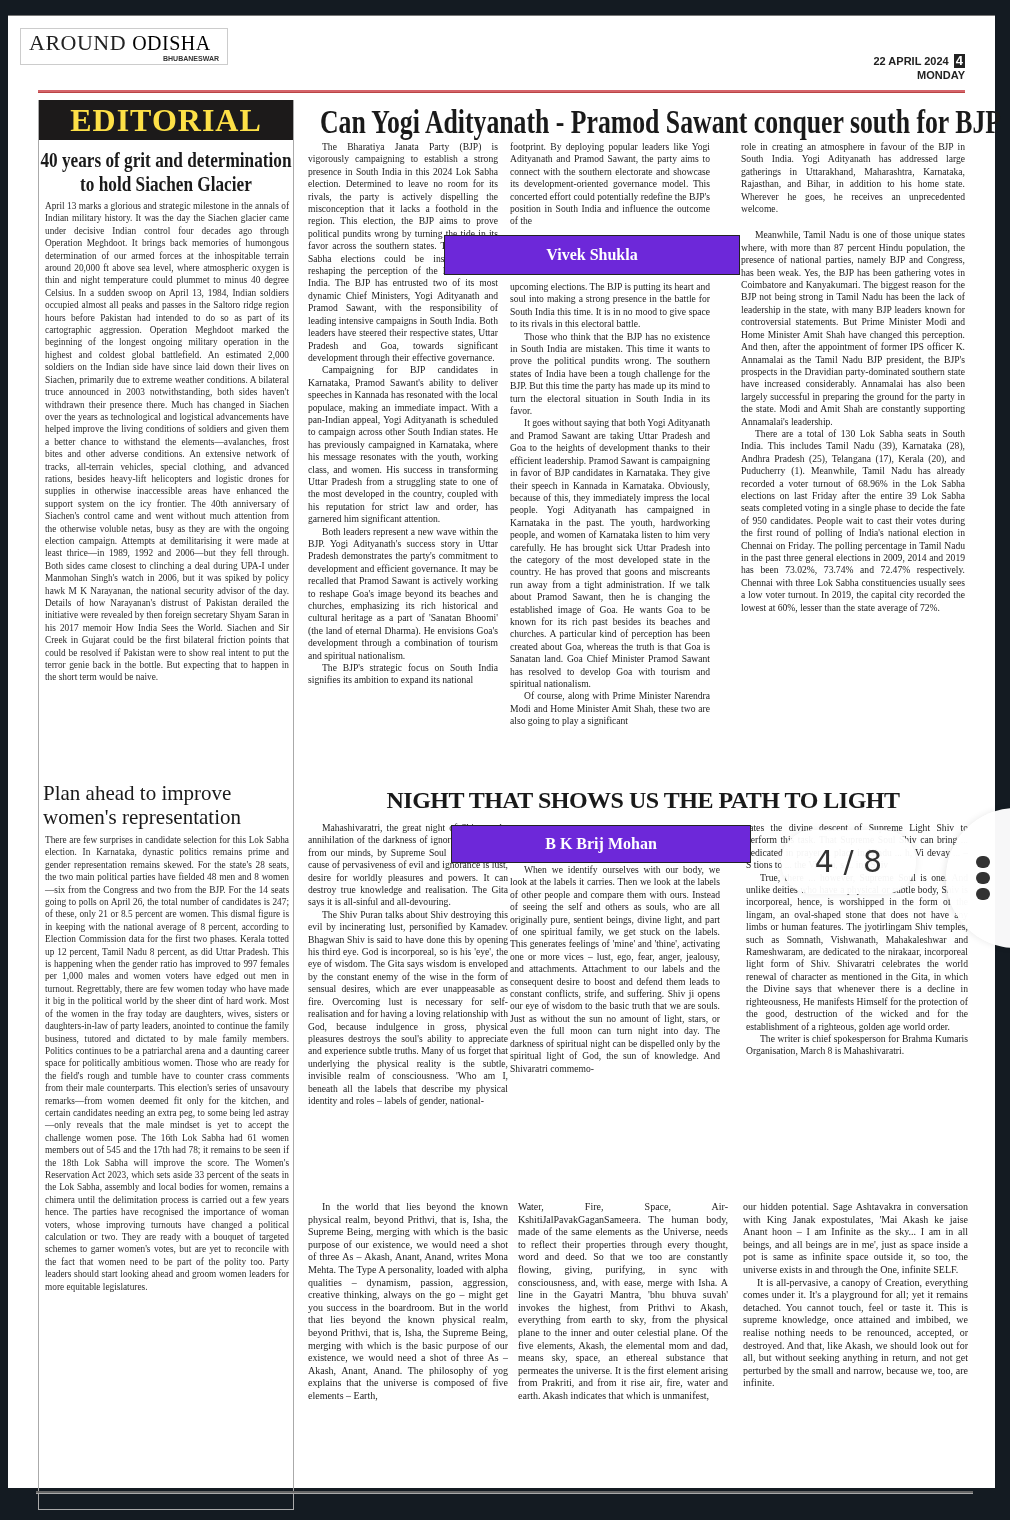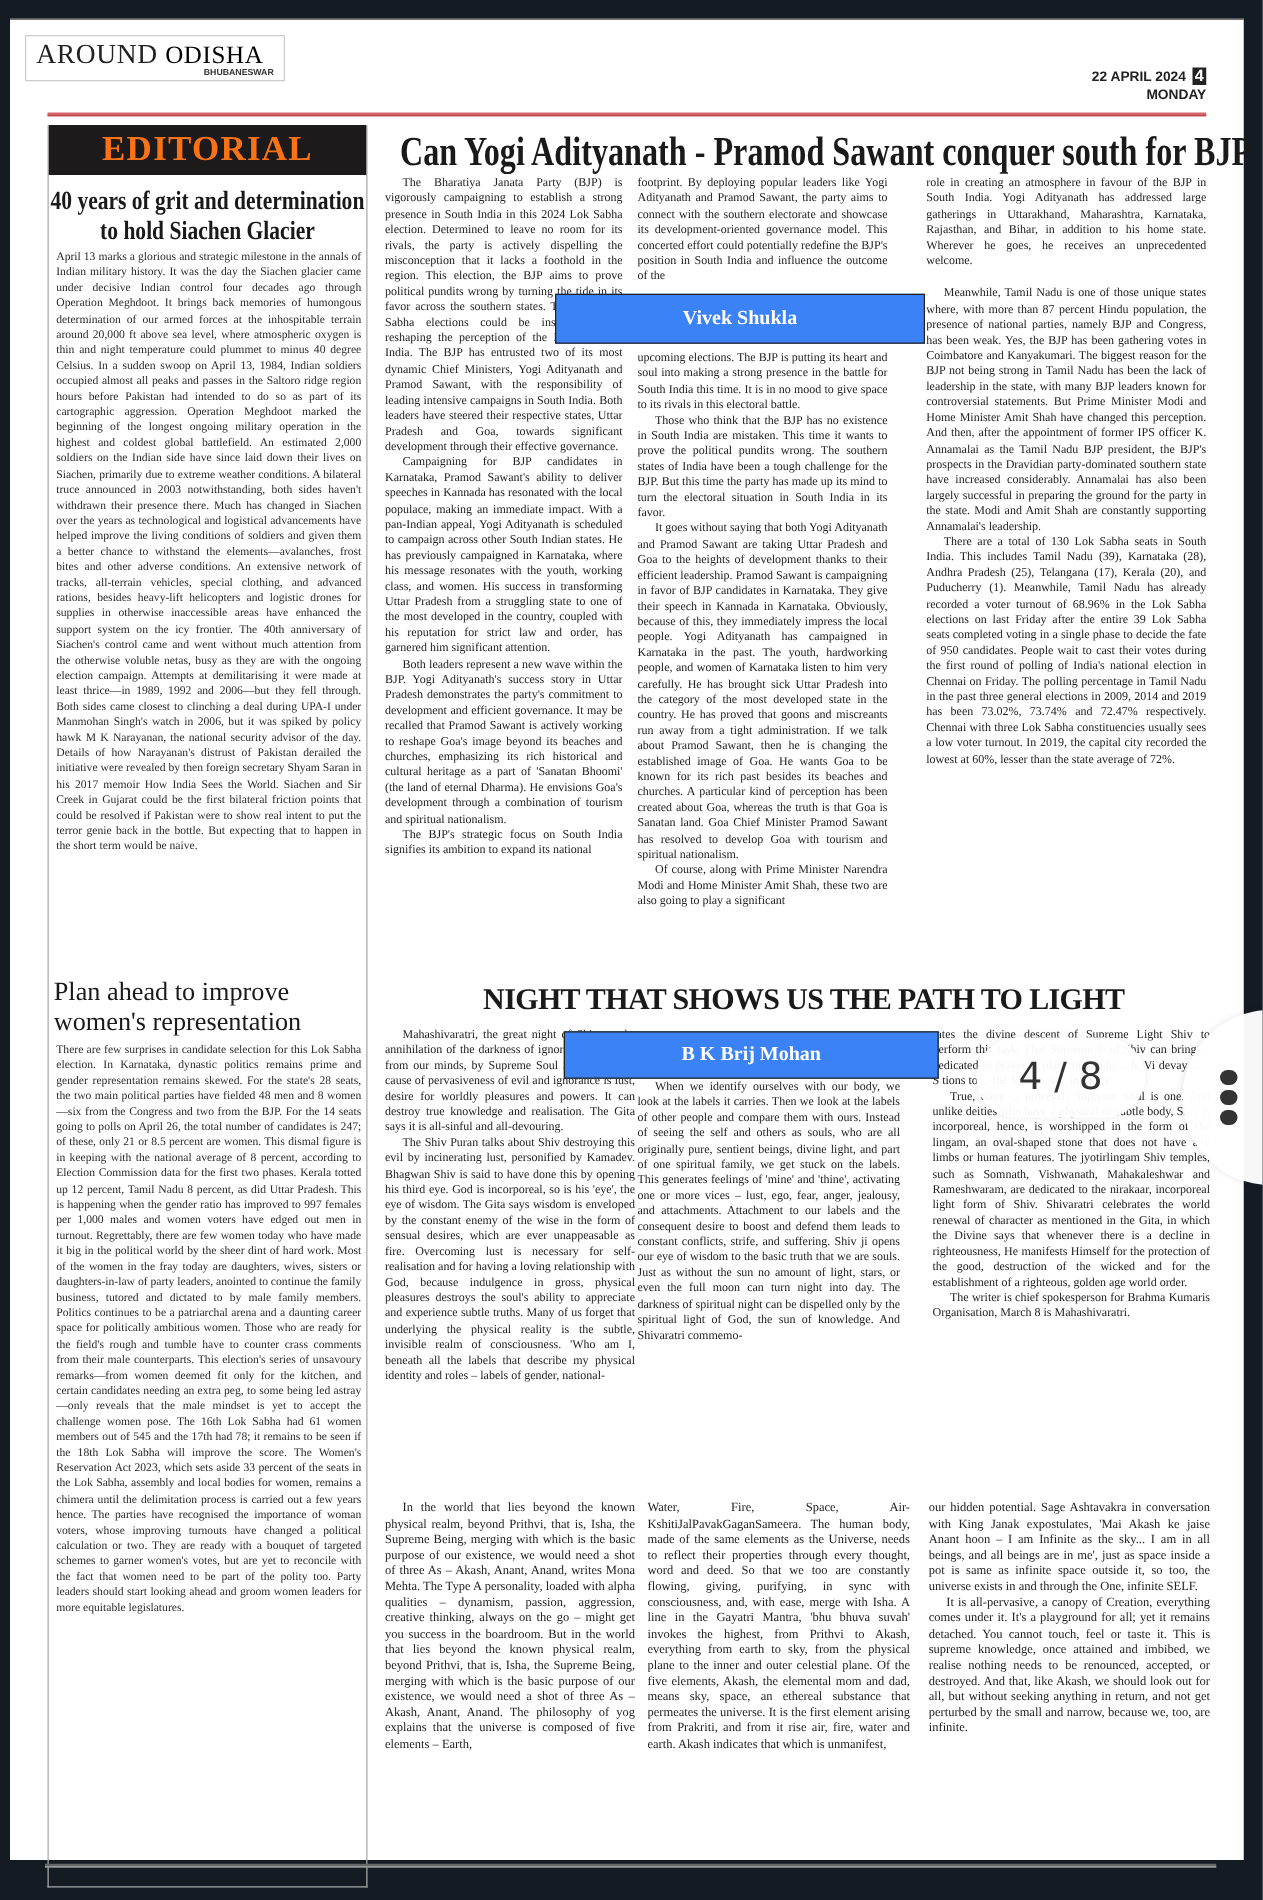--- a/index.html
+++ b/index.html
@@ -7,27 +7,27 @@
   body { position: relative; font-family: "Liberation Serif", "DejaVu Serif", serif; color: #1a1a1a; }
   .page { position: absolute; left: 8px; top: 15px; width: 987px; height: 1473px; background: #fff; border-top: 1px solid #777; }
   .masthead { position: absolute; left: 12px; top: 12px; width: 208px; height: 37px; border: 1px solid #ccc; padding: 2px 8px; }
   .mast-around { font-family: "Liberation Serif", serif; font-size: 22px; letter-spacing: 0.5px; color: #222; line-height: 24px; }
   .mast-odisha { color: #000000; font-size: 20px; }
   .mast-city { position: absolute; right: 8px; bottom: 2px; font-family: "Liberation Sans", sans-serif; font-size: 7px; font-weight: bold; color: #333; }
   .dateline { position: absolute; right: 30px; top: 38px; text-align: right; font-family: "Liberation Sans", sans-serif; font-weight: bold; color: #222; font-size: 11px; line-height: 14px; }
   .pagebadge { display: inline-block; background: #222; color: #fff; font-size: 13px; padding: 0 2px; margin-left: 2px; }
   .rule-red { position: absolute; left: 30px; right: 30px; top: 74px; height: 3px; background: #d4646a; border-bottom: 1px solid #b44; }
   .editorial-col { position: absolute; left: 30px; top: 84px; width: 256px; height: 1410px; border: 1px solid #aaa; border-top: none; }
-  .editorial-banner { background: #1c1a1a; color: #f97316; text-align: center; font-size: 28px; font-weight: bold; letter-spacing: 1px; height: 40px; line-height: 40px; font-family: "Liberation Serif", serif; }
+  .editorial-banner { background: #1c1a1a; color: #fde047; text-align: center; font-size: 32px; font-weight: bold; letter-spacing: 1px; height: 40px; line-height: 40px; font-family: "Liberation Serif", serif; }
   .ed-headline { text-align: center; font-size: 21px; font-weight: bold; line-height: 24px; margin: 8px 4px 4px; transform: scaleX(0.82); transform-origin: center; width: 122%; margin-left: -11%; }
   .ed-body { font-size: 9.3px; line-height: 12.4px; padding: 0 4px 0 6px; text-align: justify; color: #2a2a2a; }
   .ed-headline2 { font-size: 21px; line-height: 24px; margin: 6px 4px 5px; font-weight: normal; }
   .main-head { position: absolute; left: 312px; top: 86px; width: 650px; text-align: center; font-size: 33px; font-weight: bold; line-height: 40px; transform: scaleX(0.78); transform-origin: left center; white-space: nowrap; }
   .article { position: absolute; font-size: 9.6px; line-height: 12.4px; text-align: justify; color: #222; }
-  .byline { position: absolute; background: #3b82f6; border: 1.5px solid #222; color: #fff; font-weight: bold; font-size: 16px; text-align: center; }
+  .byline { position: absolute; background: #6d28d9; border: 1.5px solid #222; color: #fff; font-weight: bold; font-size: 16px; text-align: center; }
   .sec-head { position: absolute; left: 305px; width: 660px; text-align: center; font-weight: bold; white-space: nowrap; }
   .indent { text-indent: 14px; }
   .overlay-pill { position: absolute; left: 781px; top: 830px; width: 135px; height: 64px; border-radius: 32px; background: rgba(255,255,255,0.95); color: #333; font-family: "DejaVu Sans", sans-serif; font-size: 30px; text-align: center; line-height: 64px; box-shadow: 0 0 8px rgba(0,0,0,0.08); }
   .overlay-circle { position: absolute; left: 946px; top: 808px; width: 140px; height: 140px; border-radius: 70px; background: rgba(255,255,255,0.97); box-shadow: -2px 0 6px rgba(0,0,0,0.08); }
   .dot { position: absolute; left: 976px; width: 14px; height: 12px; border-radius: 6px; background: #333; }
   .bottom-rule { position: absolute; left: 28px; right: 22px; top: 1475px; height: 3px; background: #666; border-bottom: 1px solid #aaa; }
 </style>
 </head>
 <body>
 

